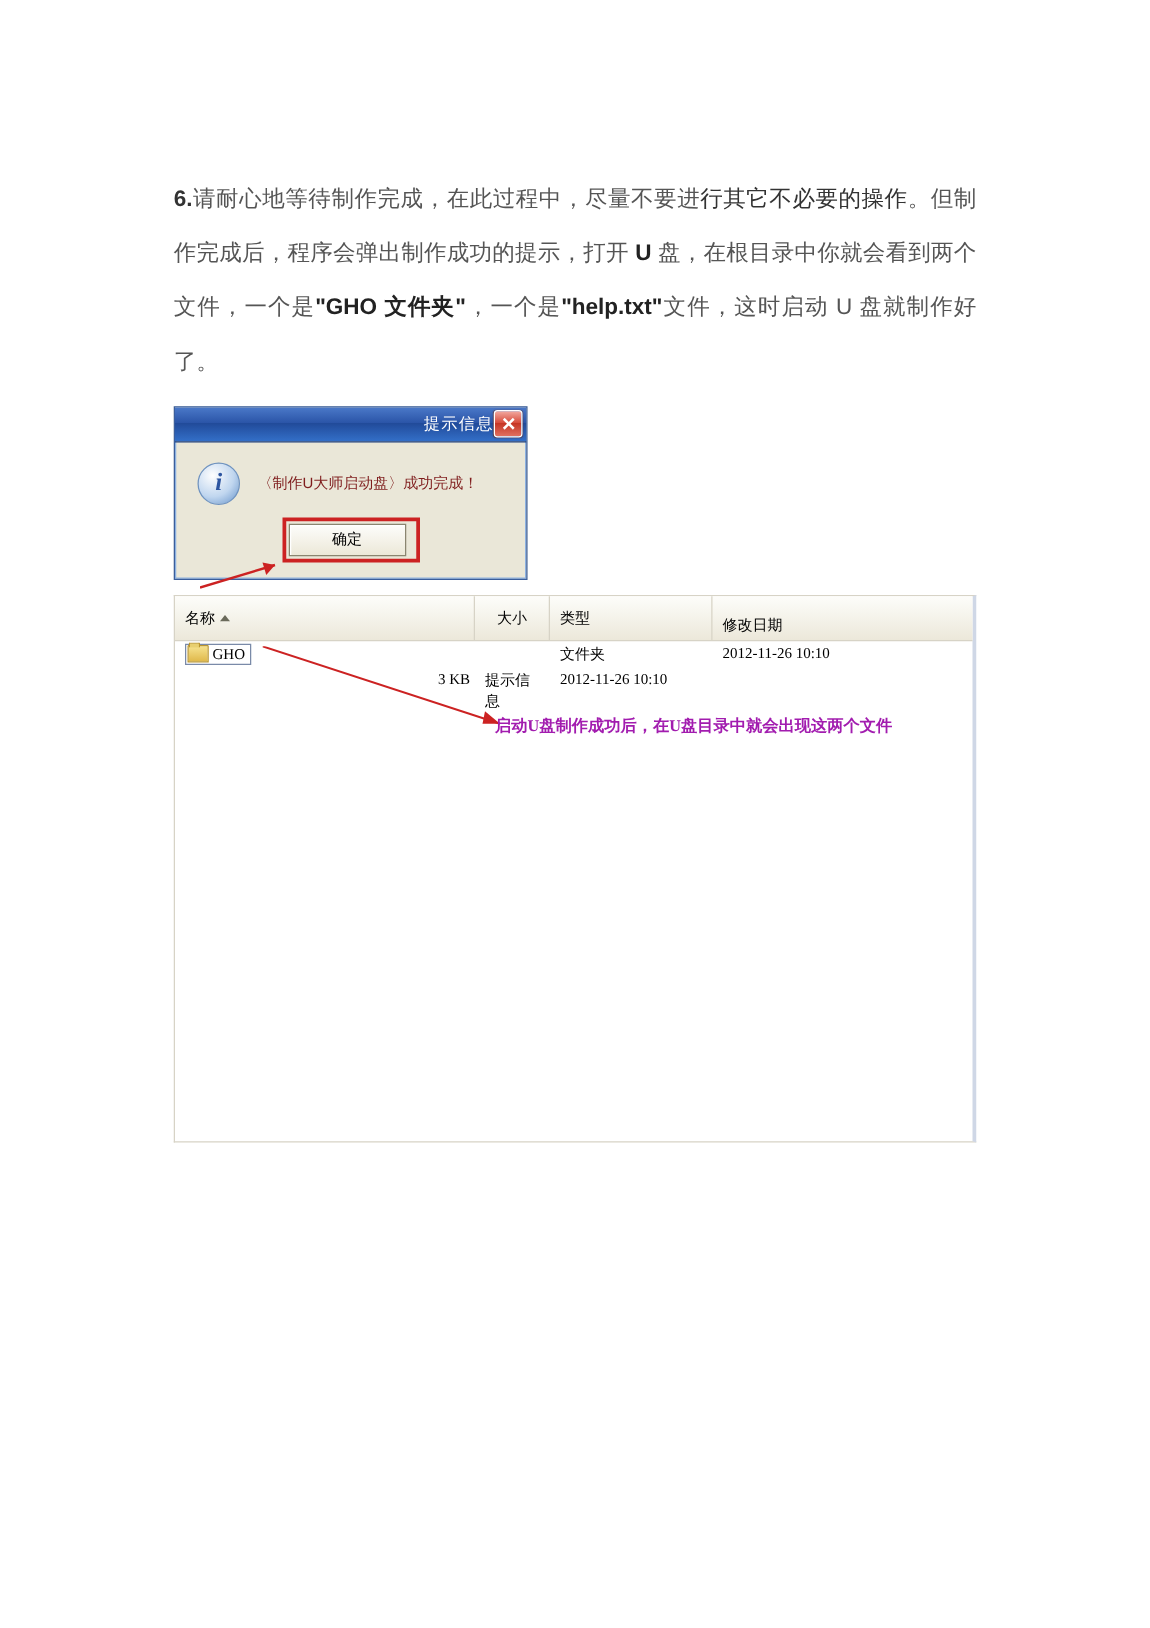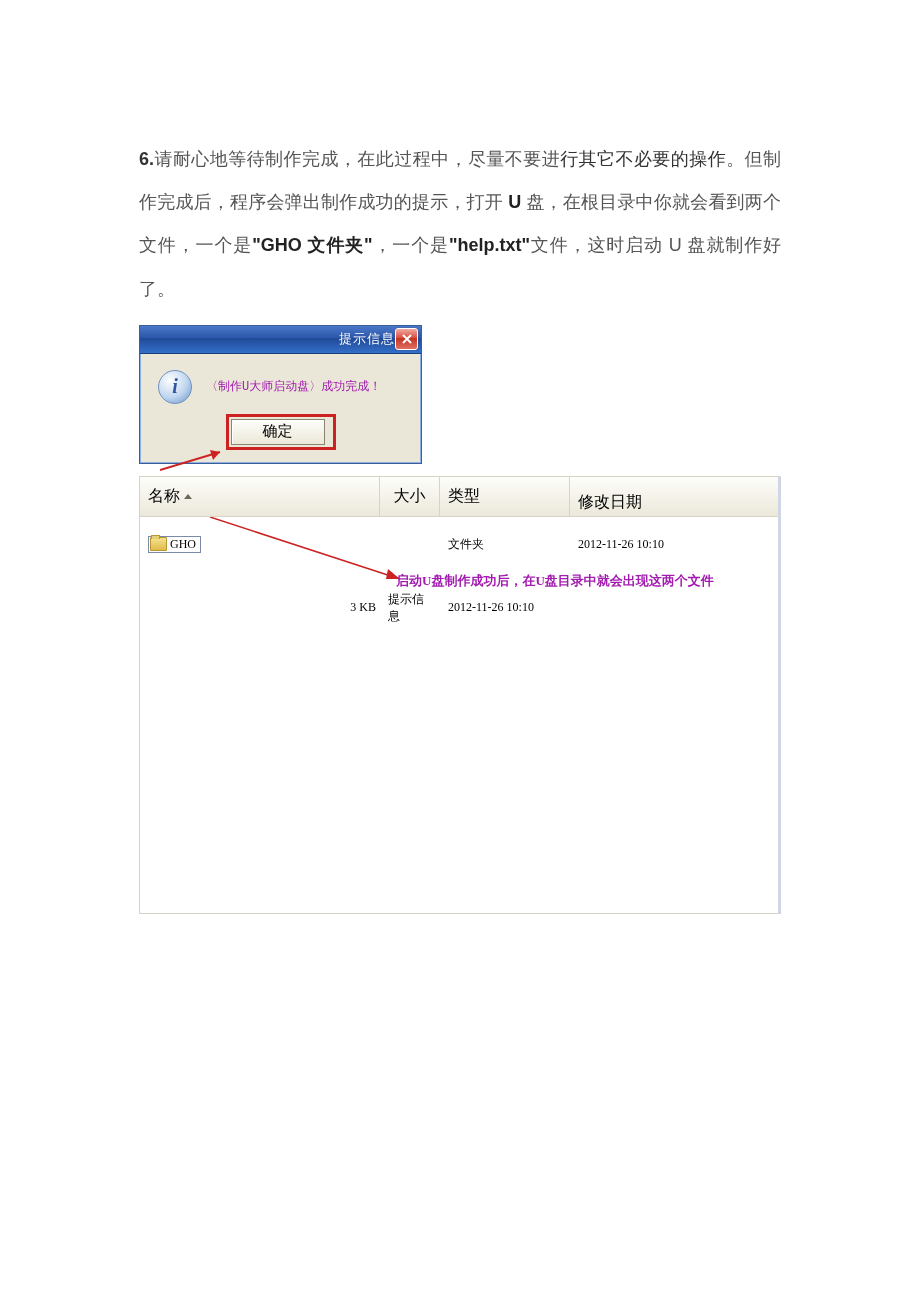--- a/index.html
+++ b/index.html
@@ -79,34 +79,34 @@
     border: 1px solid #6f93c0;
     display: flex; align-items: center; justify-content: center;
     color: #2d55a0;
     font-weight: bold;
     font-family: Georgia, serif;
     font-size: 20px;
     font-style: italic;
   }
   .dlg-msg {
     font-size: 12px;
-    color: #a21caf;
-    font-family: Liberation Mono, monospace;
+    color: #7f1d1d;
+    font-family: Liberation Sans, sans-serif;
   }
   .dlg-btn-wrap {
     position: relative;
     width: 100px;
     padding: 2px;
     border: 3px solid #c22;
   }
   .dlg-btn {
     width: 92px; height: 24px;
     background: linear-gradient(to bottom, #fdfdfb, #ece8d8);
     border: 1px solid #8a8570;
-    font-size: 15px;
+    font-size: 12px;
     display: flex; align-items: center; justify-content: center;
     box-shadow: 1px 1px 0 #fff inset;
   }
   .arrow1 {
     position: absolute;
     left: 20px; top: 88px;
     width: 70px; height: 30px;
     pointer-events: none;
   }
 
@@ -118,21 +118,21 @@
     background: #fff;
     position: relative;
     height: 438px;
     box-sizing: border-box;
   }
   .hdr-row {
     display: grid;
     grid-template-columns: 240px 60px 130px 210px;
     background: linear-gradient(to bottom, #fdfdfa, #ece8da);
     border-bottom: 1px solid #d7d3c6;
-    font-size: 16px;
+    font-size: 12px;
     font-family: "SimSun", serif;
   }
   .hdr-cell {
     padding: 3px 8px;
     border-right: 1px solid #d7d3c6;
     display: flex; align-items: center; gap: 4px;
   }
   .hdr-cell:last-child { border-right: none; margin-top: 12px; }
   .sort-tri {
     width: 0; height: 0;
@@ -140,21 +140,21 @@
     border-right: 4px solid transparent;
     border-bottom: 5px solid #6a6a5a;
   }
   .row {
     display: grid;
     grid-template-columns: 240px 60px 130px 210px;
     font-size: 12px;
     font-family: "SimSun", serif;
     color: #000;
   }
-  .cell { padding: 19px 8px; display: flex; align-items: center; gap: 4px; }
+  .cell { padding: 2px 8px; display: flex; align-items: flex-start; gap: 4px; }
   .cell.size { justify-content: flex-end; padding-right: 4px; }
   .name-box {
     border: 1px solid #7a8aa8;
     background: #fff;
     padding: 0 4px 0 1px;
     display: inline-flex; align-items: center; gap: 3px;
   }
   .folder-icon {
     width: 15px; height: 12px;
     background: linear-gradient(to bottom, #f6e28e, #e0b94b);

